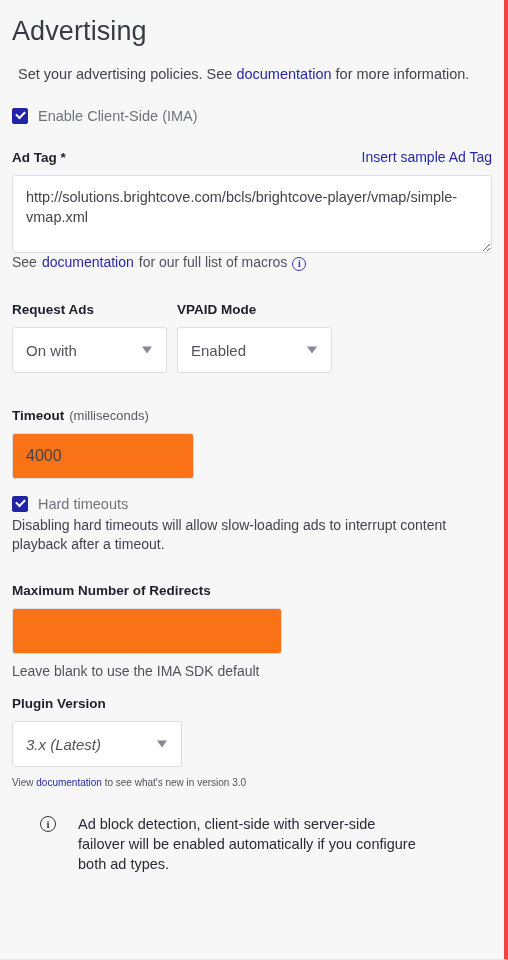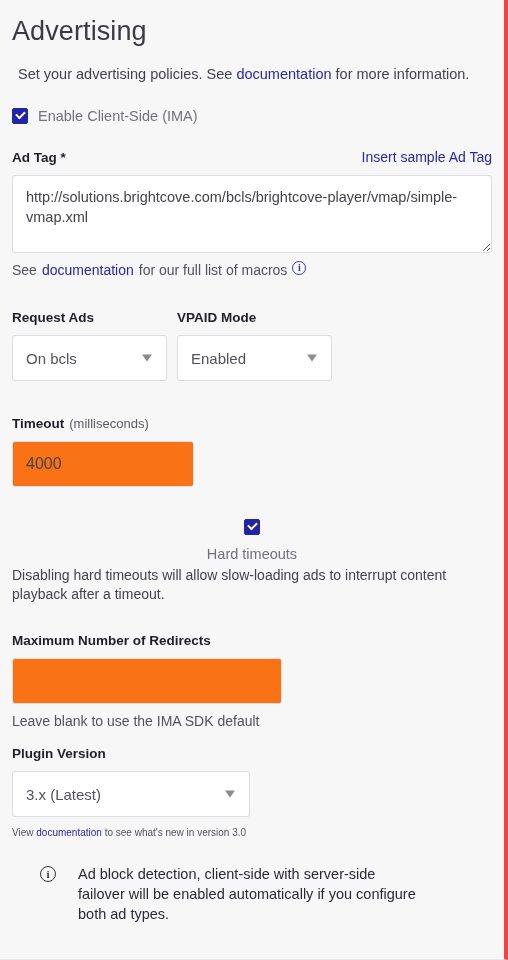--- a/index.html
+++ b/index.html
@@ -132,23 +132,22 @@
     font-family: "Liberation Sans", sans-serif;
     font-size: 14.5px;
     line-height: 20px;
     color: #43434d;
     resize: vertical;
     outline: none;
   }
   .helper {
     font-size: 14px;
     color: #52525c;
-    margin-top: 8px;
-    display: flex;
-    align-items: flex-start;
+    display: flex;
+    align-items: flex-end;
     gap: 5px;
     line-height: 18px;
   }
   .info-ico {
     display: inline-flex;
     align-items: center;
     justify-content: center;
     width: 14px;
     height: 14px;
     border-radius: 50%;
@@ -205,38 +204,38 @@
     border-radius: 3px;
     padding: 0 13px;
     font-family: "Liberation Sans", sans-serif;
     font-size: 16px;
     color: #43434d;
     outline: none;
   }
   input.timeout-input { width: 182px; }
   input.redirects-input { width: 270px; }
 
-  .row-hard-timeouts { margin-top: 32px; flex-direction: column; }
+  .row-hard-timeouts { margin-top: 16px; }
   .sub-note {
     font-size: 14px;
     line-height: 19px;
     color: #43434d;
     margin-top: 3px;
     max-width: 470px;
   }
 
   .redirects-block { margin-top: 28px; }
   .redirects-note {
     font-size: 14px;
     color: #52525c;
     margin-top: 9px;
   }
 
   .plugin-block { margin-top: 16px; }
-  .plugin-select { width: 238px; }
+  .plugin-select { width: 170px; font-style: italic; }
   .plugin-note {
     font-size: 10px;
     color: #52525c;
     margin-top: 10px;
   }
 
   .row-ssai { margin-top: 26px; }
 
   
   .callout {
@@ -293,21 +292,21 @@
     <span>See </span>
       <a class="link" href="#">documentation</a>
       <span> for our full list of macros</span>
     <span class="info-ico">i</span>
   </div>
 
   <div class="selects-row">
     <div class="select-group">
       <div class="field-label">Request Ads</div>
       <div class="select-box">
-        <span class="val">On bcls</span>
+        <span class="val">On with</span>
         <span class="caret"></span>
       </div>
     </div>
     <div class="select-group">
       <div class="field-label">VPAID Mode</div>
       <div class="select-box">
         <span class="val">Enabled</span>
         <span class="caret"></span>
       </div>
     </div>

